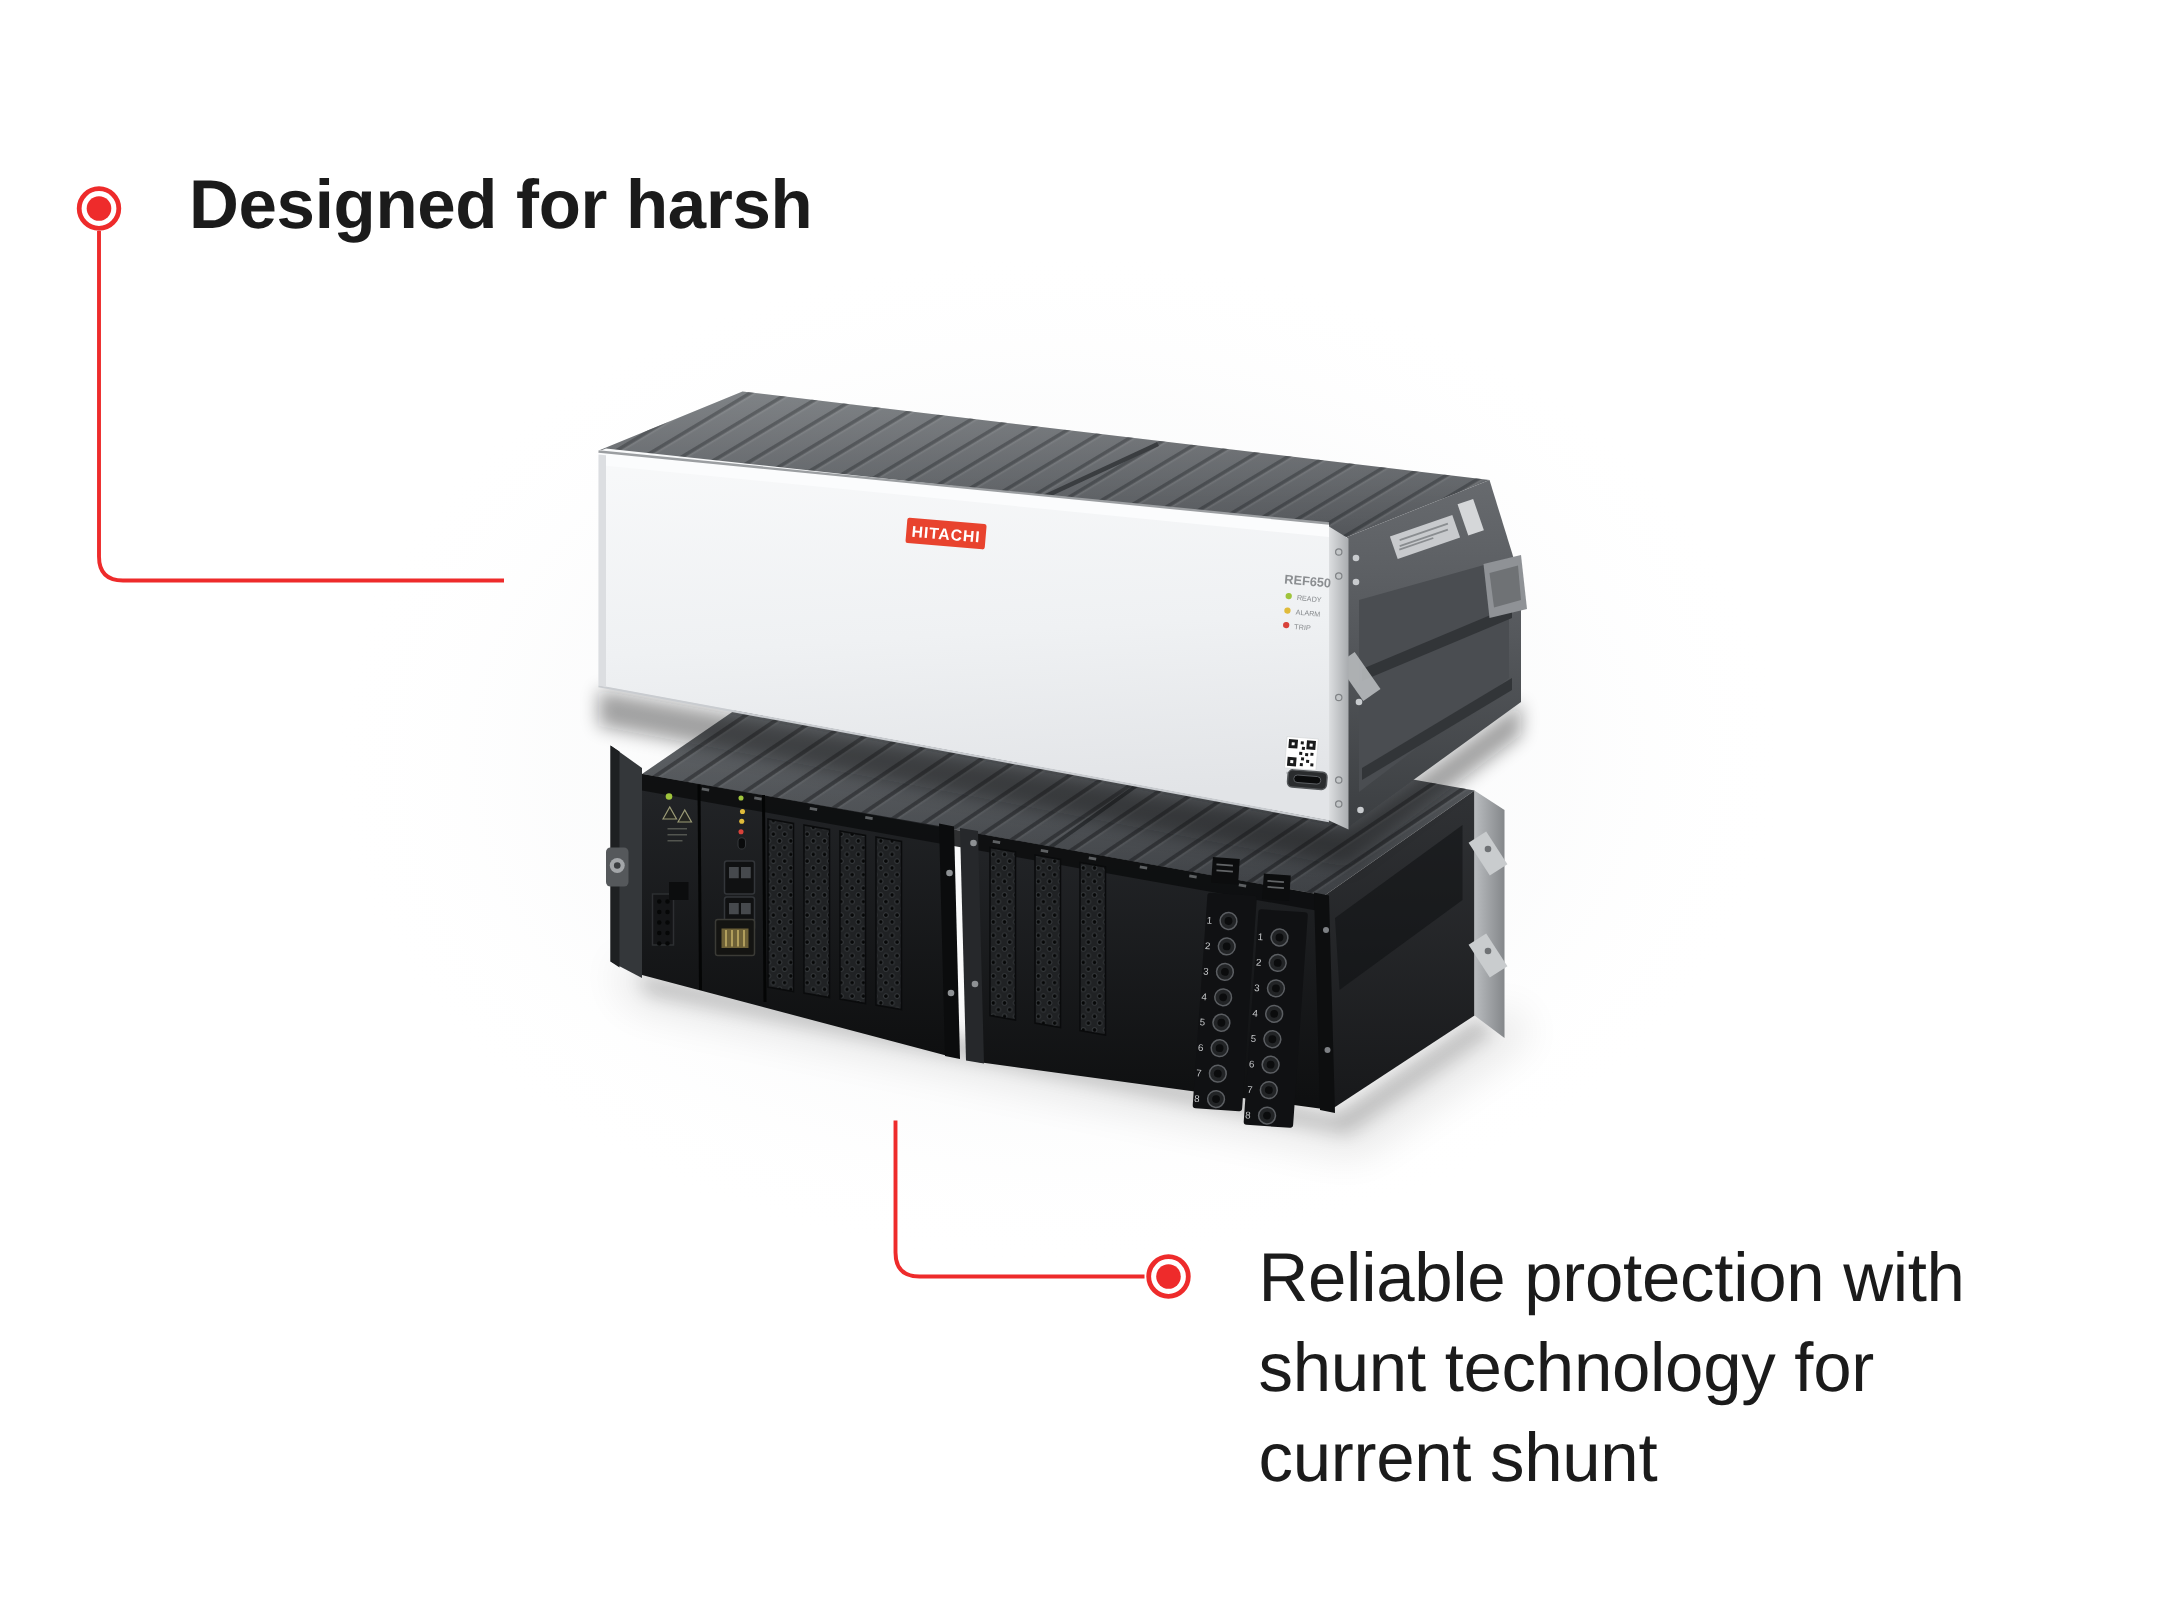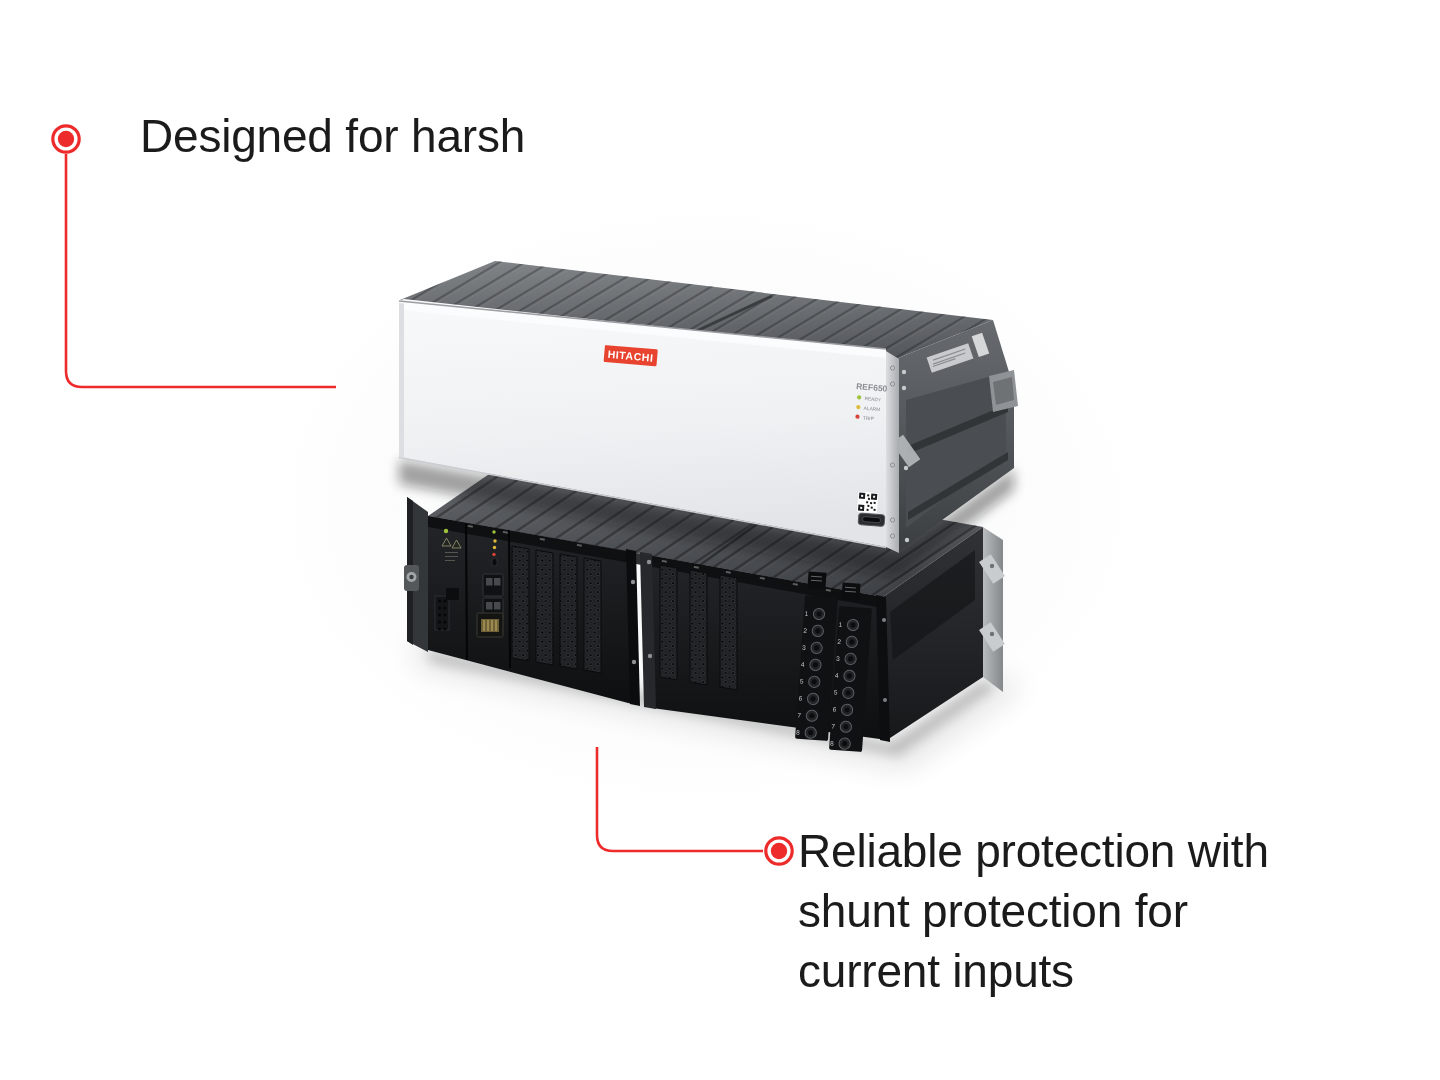--- a/index.html
+++ b/index.html
@@ -1,22 +1,22 @@
 <!DOCTYPE html>
 <html><head>
 <meta charset="utf-8">
 <style>
   html,body{margin:0;padding:0;background:#ffffff;}
   .stage{position:relative;width:1440px;height:1080px;background:#ffffff;overflow:hidden;
          font-family:"Liberation Sans", sans-serif;}
   .scene{position:absolute;left:0;top:0;width:1440px;height:1080px;}
   .callout{position:absolute;color:#1b1b1b;font-size:46px;line-height:61px;
            letter-spacing:-0.2px;font-weight:400;}
-  .callout-1{left:140px;top:106px;}
-  .callout-2{left:798px;top:821px;line-height:60px;}
+  .callout-1{left:126px;top:106px;font-weight:bold;}
+  .callout-2{left:839px;top:821px;line-height:60px;}
   svg text{font-family:"Liberation Sans", sans-serif;}
 </style>
 </head>
 <body>
 
 <div class="stage">
 
 <svg class="scene" viewBox="0 0 1440 1080">
   <defs>
     <radialGradient id="halo" cx="50%" cy="50%" r="50%">
@@ -359,17 +359,17 @@
     <circle cx="779" cy="851" r="8.2" fill="#ee2b2b"></circle>
   </g>
 </svg>
 
 <div class="callout callout-1">
   <div>Designed for harsh</div>
 </div>
 
 <div class="callout callout-2">
   <div>Reliable protection with</div>
-  <div>shunt protection for</div>
-  <div>current inputs</div>
+  <div>shunt technology for</div>
+  <div>current shunt</div>
 </div>
 
 </div>
 
 </body></html>

